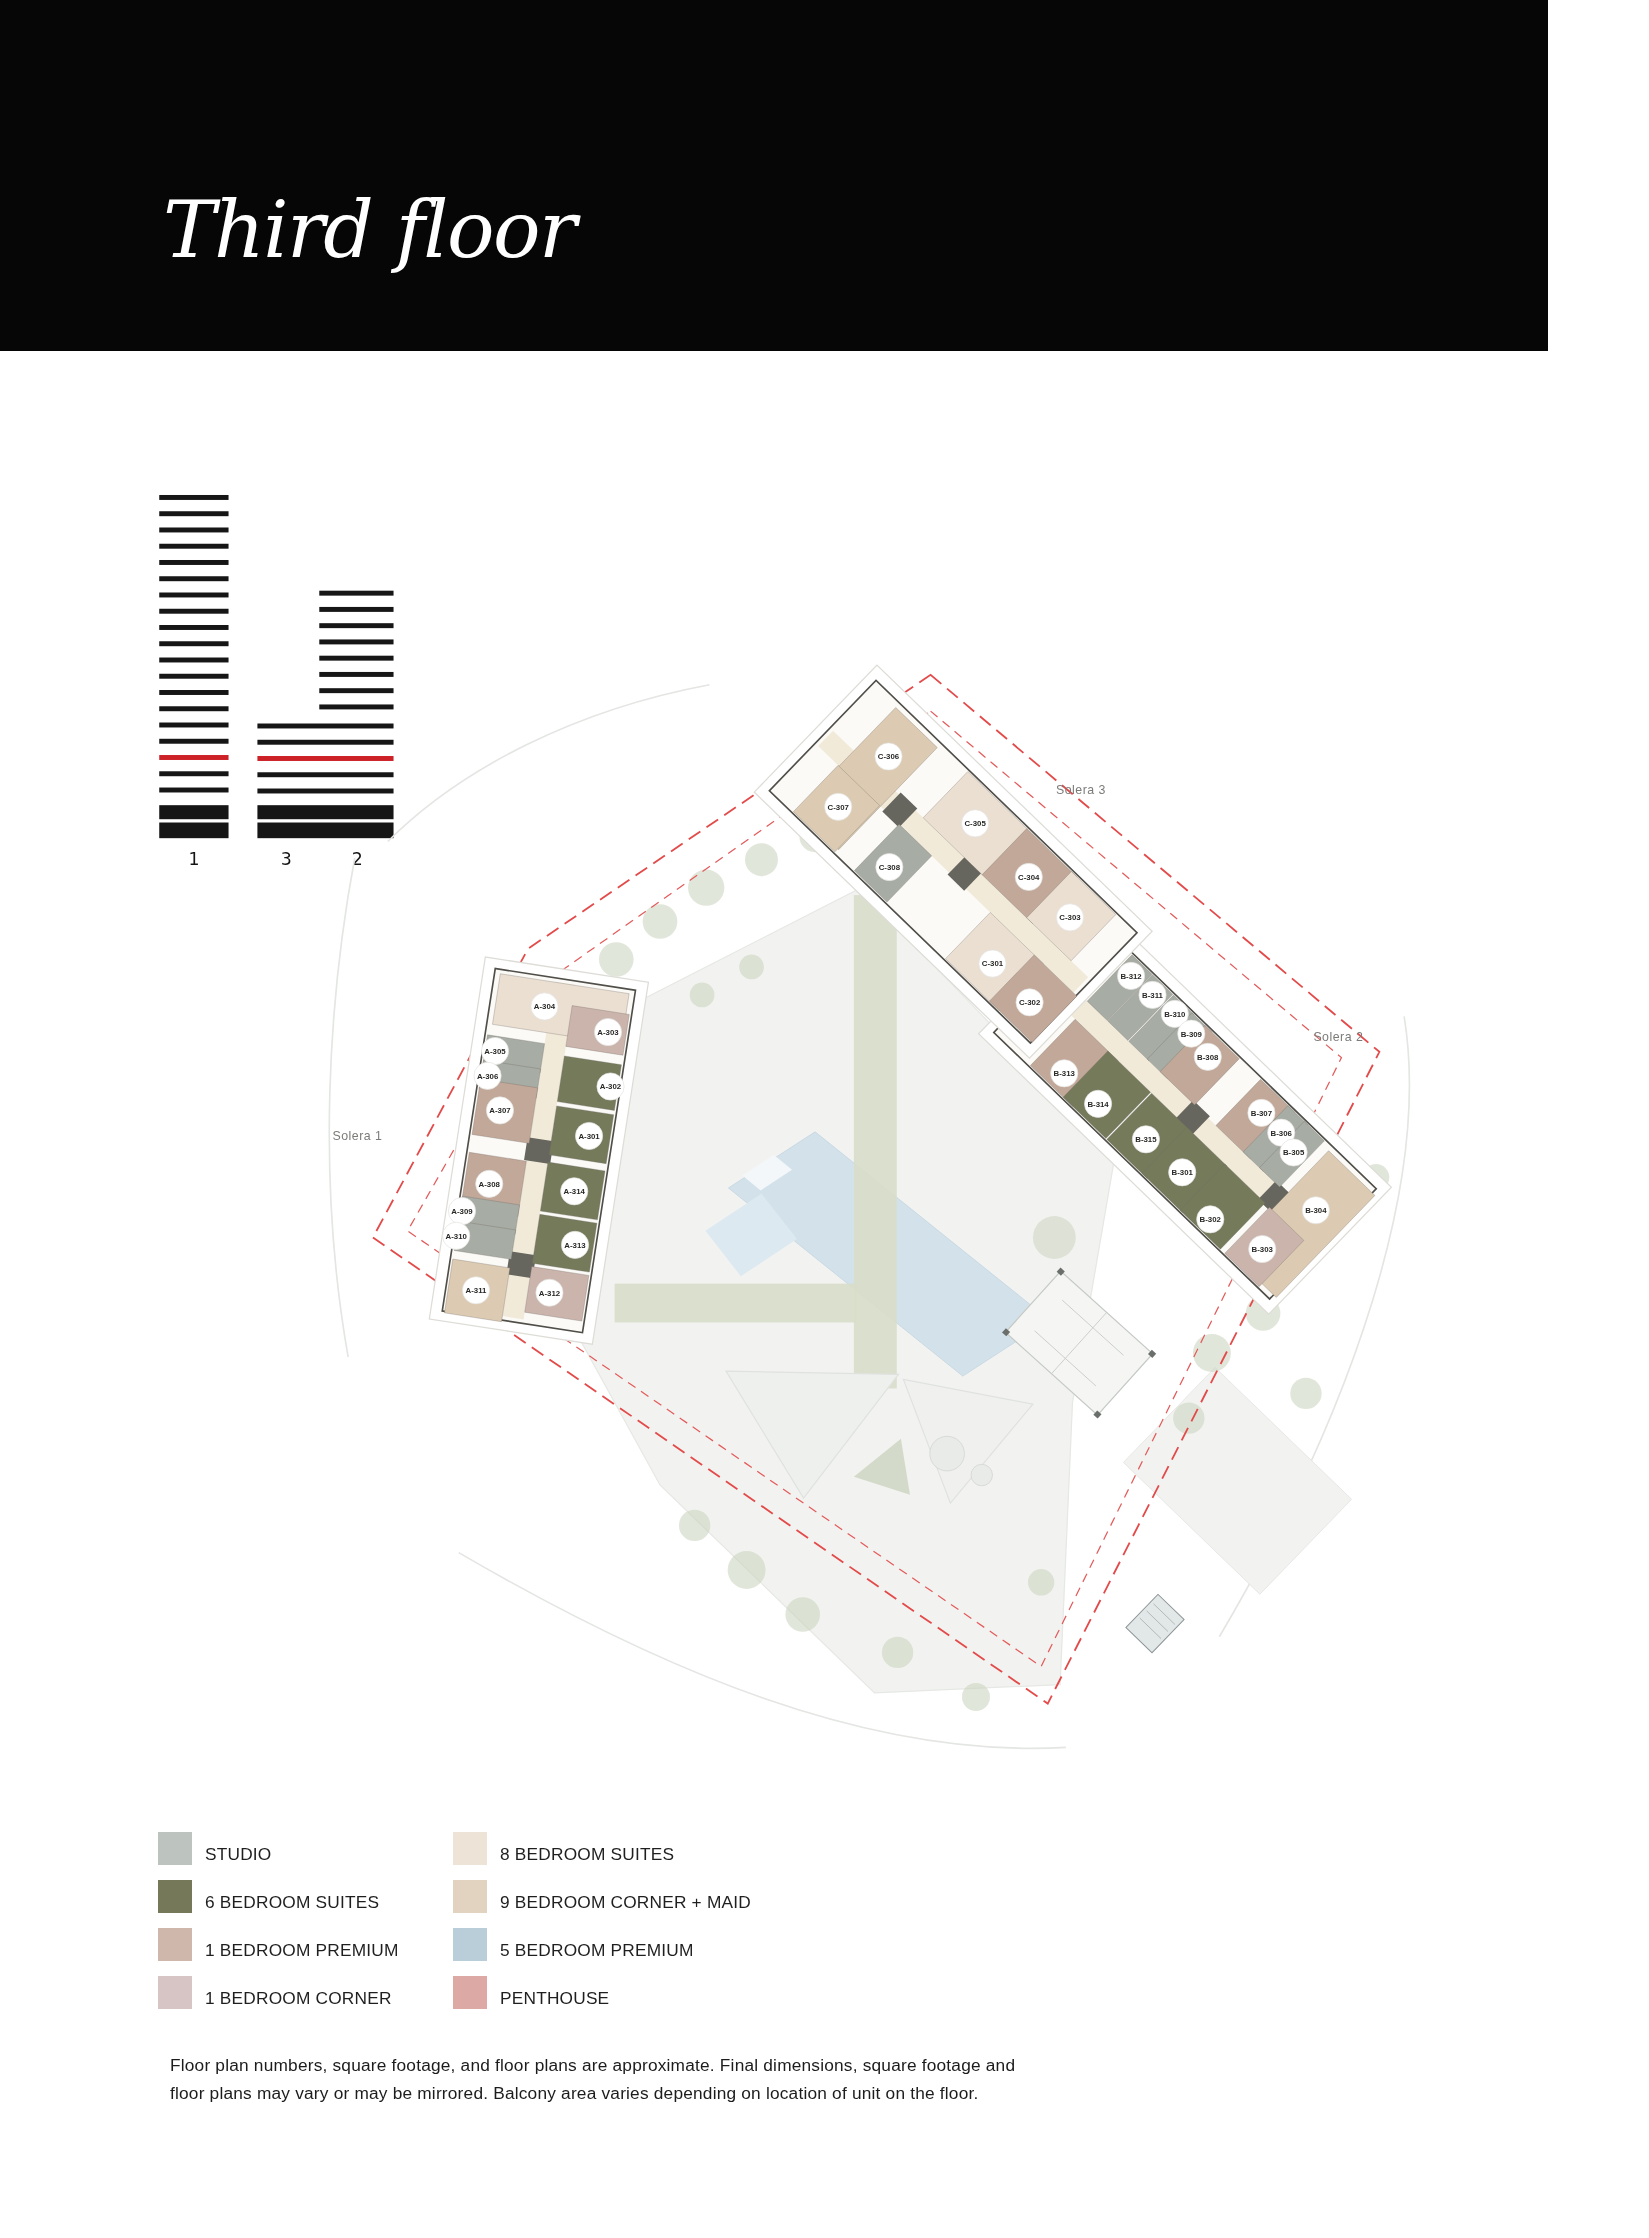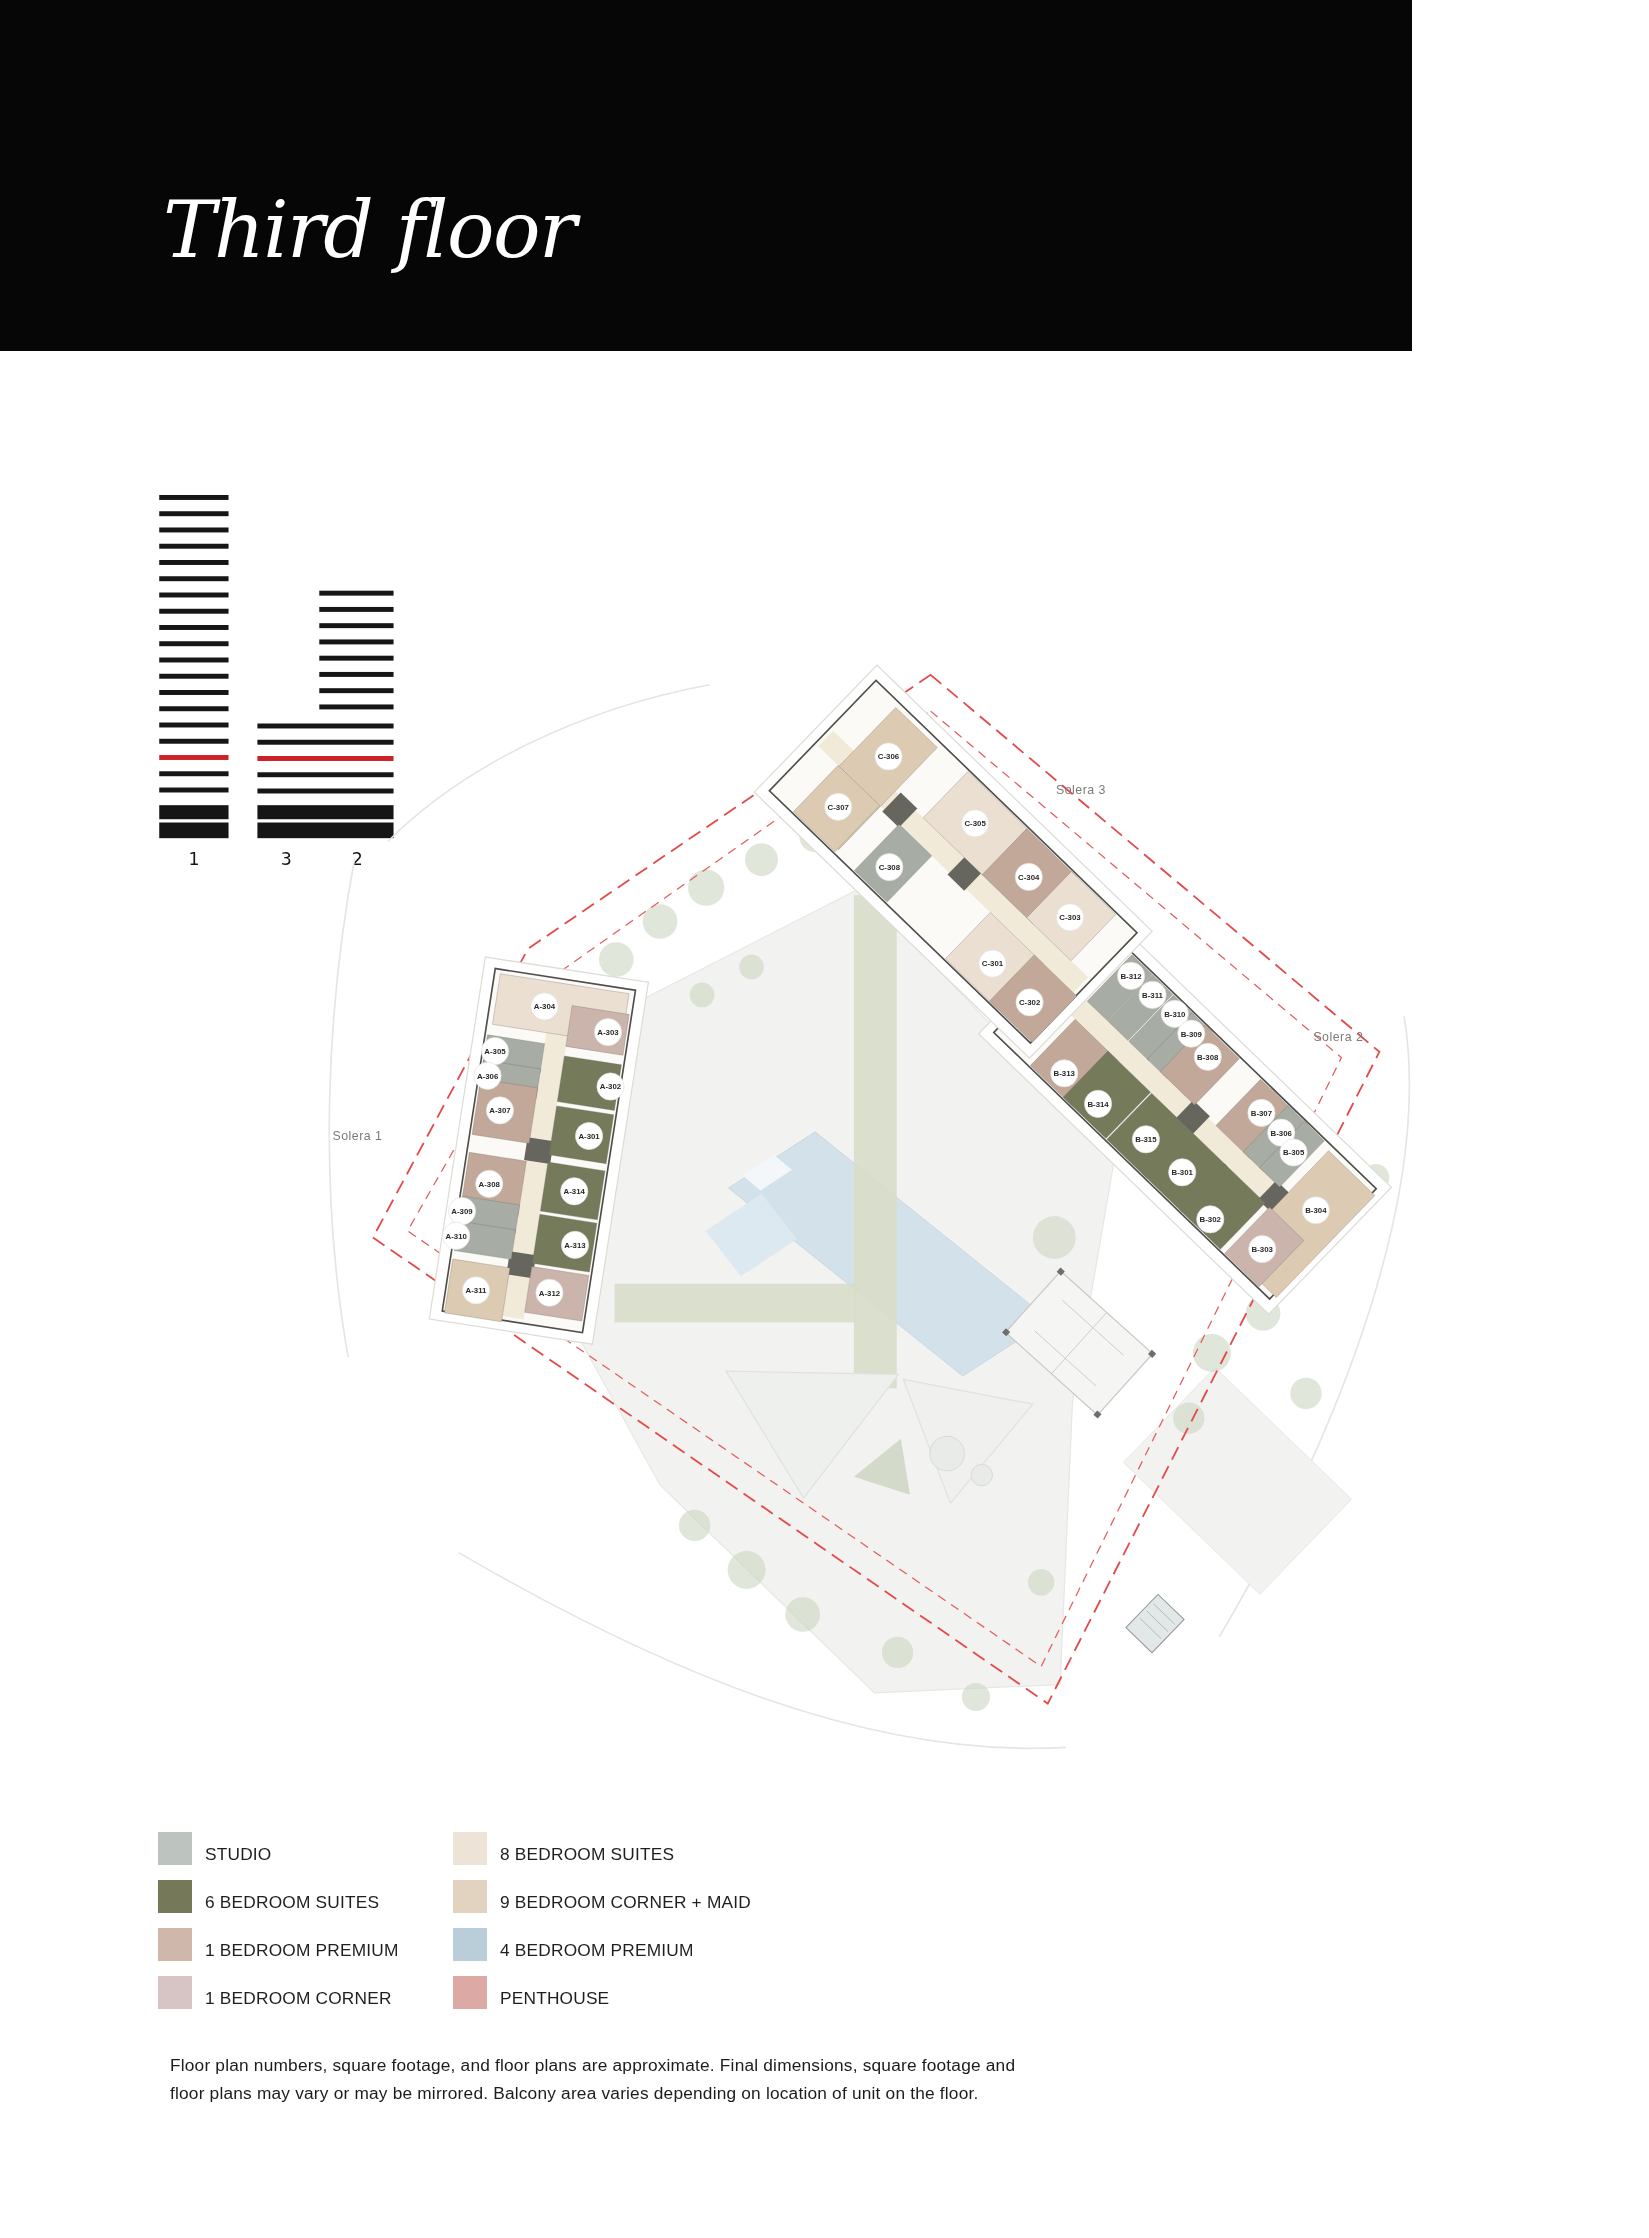--- a/index.html
+++ b/index.html
@@ -1,18 +1,18 @@
 <!DOCTYPE html>
 <html style="font-size:13px"><head>
 <meta charset="utf-8">
 <style>
   html,body{margin:0;padding:0;background:#ffffff;}
   .page{position:relative;width:1650px;height:2239px;background:#ffffff;overflow:hidden;
         font-family:"Liberation Sans",sans-serif;}
-  .header-band{position:absolute;left:0;top:0;width:1412px;height:351px;background:#060606;}
+  .header-band{position:absolute;left:0;top:0;width:1548px;height:351px;background:#060606;}
   .page-title{position:absolute;left:163px;top:191px;margin:0;color:#ffffff;
       font-family:"DejaVu Serif","Liberation Serif",serif;font-style:italic;font-weight:500;
       font-size:79px;line-height:1;letter-spacing:-1.6px;white-space:nowrap;}
   #canvas{position:absolute;left:0;top:0;width:1650px;height:2239px;}
   
   .ctx{fill:none;stroke:#e4e6e3;stroke-width:2;}
   .bnd{fill:none;stroke:#e34a4a;stroke-width:2.2;stroke-dasharray:17 9;}
   .bnd2{stroke-width:1.5;stroke-dasharray:11 8;stroke:#e35b5b;}
   .halo{fill:#ffffff;stroke:#dddcd7;stroke-width:1.5;}
   .bld{fill:#fbfaf7;stroke:#504e49;stroke-width:2;}
@@ -300,21 +300,21 @@
         <div class="legend-item">
           <span class="swatch" style="background: rgb(237, 227, 214);"></span>
           <span class="legend-label">8 BEDROOM SUITES</span>
         </div>
         <div class="legend-item">
           <span class="swatch" style="background: rgb(225, 211, 192);"></span>
           <span class="legend-label">9 BEDROOM CORNER + MAID</span>
         </div>
         <div class="legend-item">
           <span class="swatch" style="background: rgb(185, 206, 217);"></span>
-          <span class="legend-label">4 BEDROOM PREMIUM</span>
+          <span class="legend-label">5 BEDROOM PREMIUM</span>
         </div>
         <div class="legend-item">
           <span class="swatch" style="background: rgb(220, 169, 164);"></span>
           <span class="legend-label">PENTHOUSE</span>
         </div>
       </div>
     </div>
 
   <p class="disclaimer">
     <span>Floor plan numbers, square footage, and floor plans are approximate. Final dimensions, square footage and</span><br>

